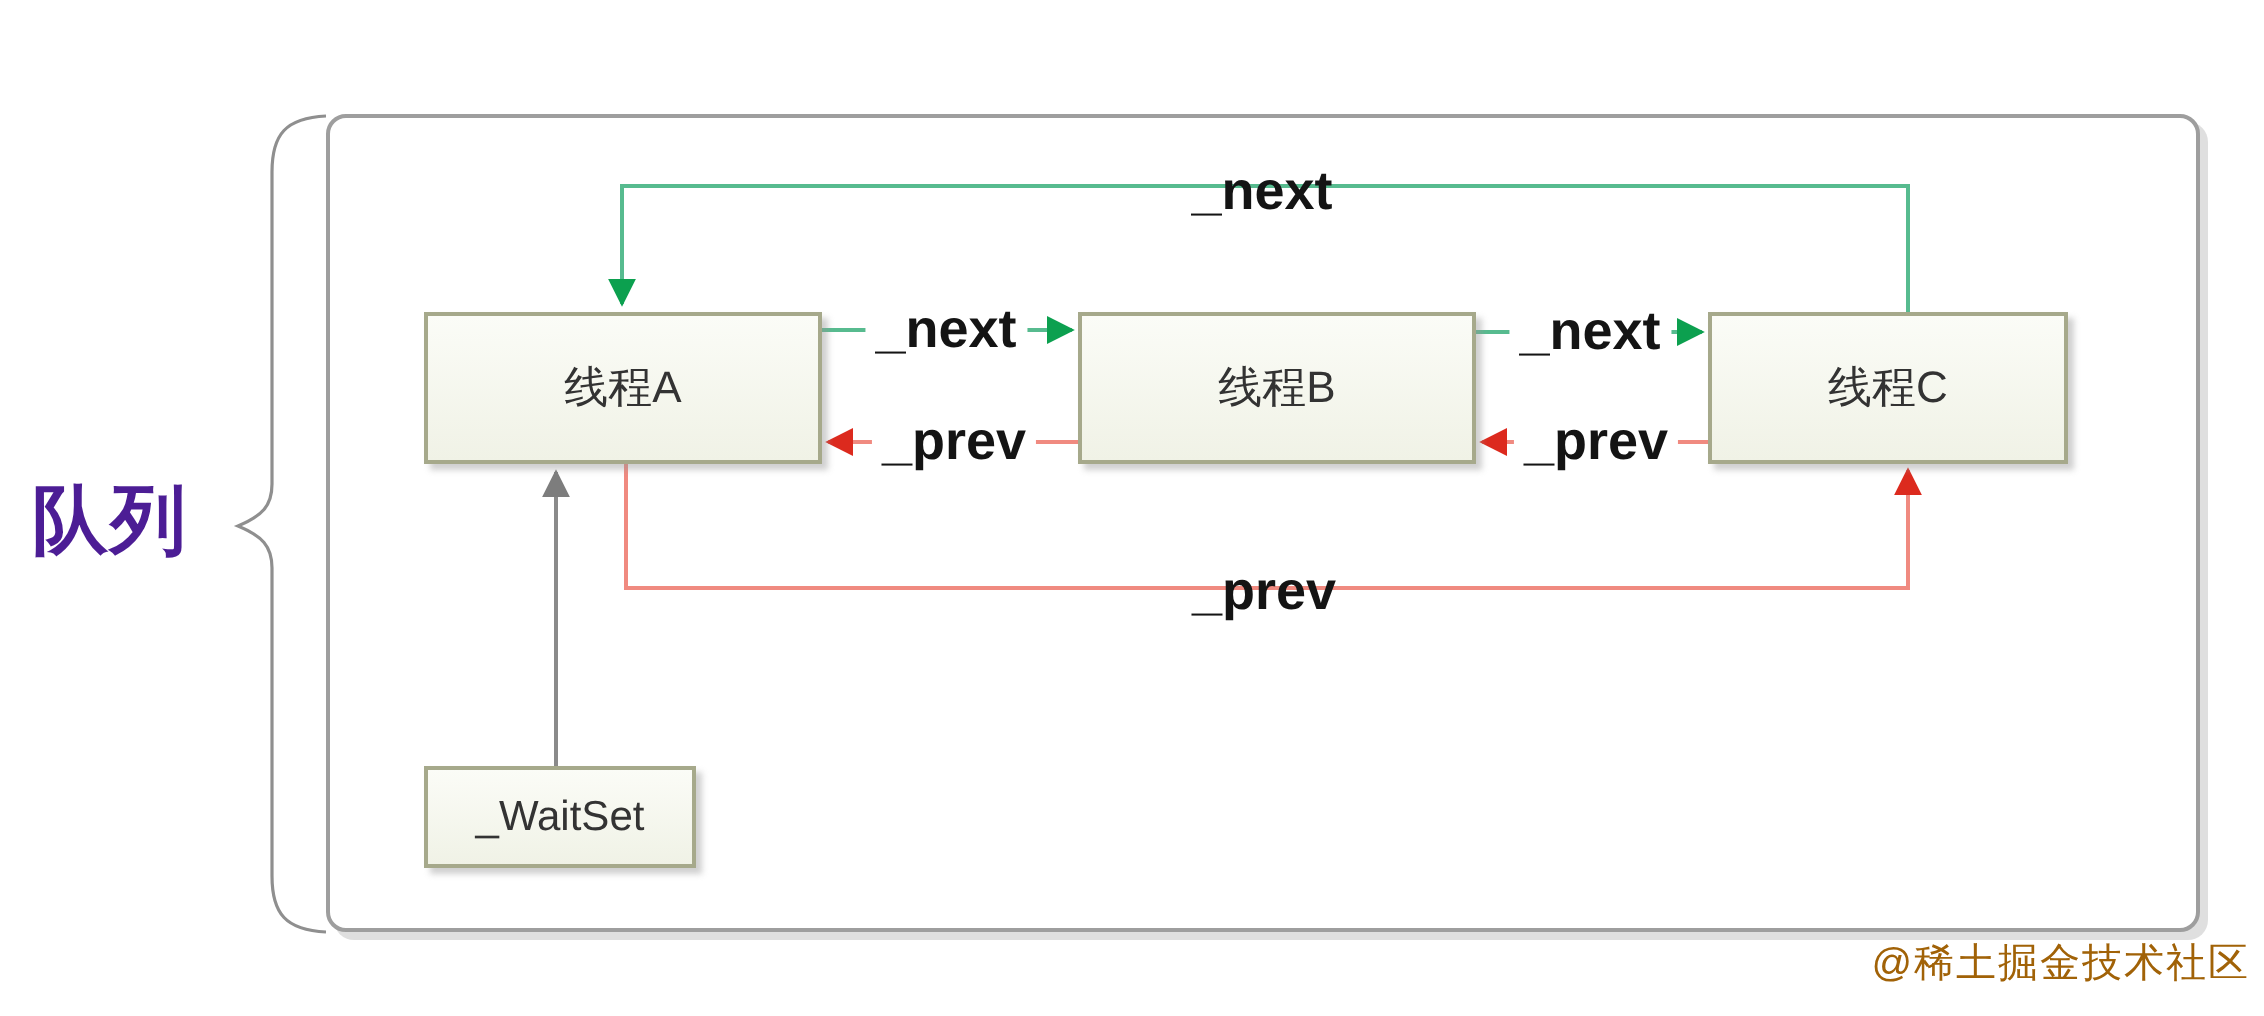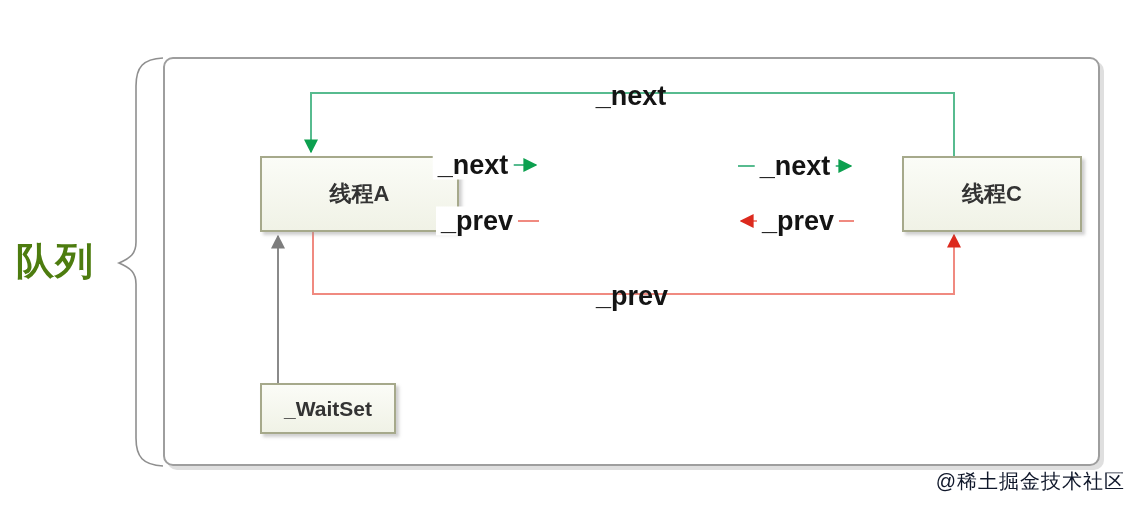--- a/index.html
+++ b/index.html
@@ -11,37 +11,37 @@
   .container-box{
     position:absolute;left:163px;top:57px;width:937px;height:409px;box-sizing:border-box;
     background:#ffffff;border:2px solid var(--container-border,#9e9e9e);border-radius:10px;
     box-shadow:4px 4px 0 rgba(185,185,185,0.45);
   }
   .node{
     position:absolute;box-sizing:border-box;display:flex;align-items:center;justify-content:center;
     border:2px solid var(--node-border,#a6a98b);
     background:linear-gradient(180deg,#fbfcf7, var(--node-fill,#f0f2e6));
     box-shadow:3px 3px 3px rgba(150,150,150,0.45);
-    font-size:22px;font-weight:bold;color:#333333;margin-left:48px;
+    font-size:22px;font-weight:normal;color:#333333;
   }
   .node.thread-a{left:212px;top:156px;width:199px;height:76px;}
   .node.thread-b{left:539px;top:156px;width:199px;height:76px;}
   .node.thread-c{left:854px;top:156px;width:180px;height:76px;}
   .node.wait-set{left:212px;top:383px;width:136px;height:51px;font-size:21px;}
   .edge-label{
     position:absolute;transform:translate(-50%,-50%);
     font-size:27px;font-weight:bold;color:#141414;white-space:nowrap;line-height:1;
   }
   .edge-label.bg{background:#ffffff;padding:1px 5px;}
   .group-label{
-    position:absolute;left:16px;top:239px;font-size:38px;font-weight:600;color:#4d7c0f;
+    position:absolute;left:16px;top:239px;font-size:38px;font-weight:600;color:#4c1d95;
     line-height:1.2;letter-spacing:1px;
   }
   .watermark{
-    position:absolute;right:7px;top:468px;font-size:20px;color:#0f172a;letter-spacing:1px;
+    position:absolute;right:7px;top:468px;font-size:20px;color:#a16207;letter-spacing:1px;
   }
 </style>
 </head>
 <body>
 
 <div class="stage">
 
   <div class="container-box"></div>
 
   <svg class="wires" viewBox="0 0 1132 508" xmlns="http://www.w3.org/2000/svg">
@@ -73,20 +73,23 @@
     <path d="M313,232 L313,294 L954,294 L954,235" fill="none" style="stroke:var(--prev-line,#f08a80)" stroke-width="2" marker-end="url(#arrow-red)"></path>
 
     <path d="M278,383 L278,236" fill="none" style="stroke:var(--plain-line,#8a8a8a)" stroke-width="2" marker-end="url(#arrow-gray)"></path>
   </svg>
 
   <div class="group-label">队列</div>
 
   <div class="node thread-a">
     <span>线程A</span>
   </div>
+  <div class="node thread-b">
+    <span>线程B</span>
+  </div>
   <div class="node thread-c">
     <span>线程C</span>
   </div>
   <div class="node wait-set">
     <span>_WaitSet</span>
   </div>
 
   <div class="edge-label" style="left:631px;top:96px;">_next</div>
   <div class="edge-label bg" style="left:473px;top:165px;">_next</div>
   <div class="edge-label bg" style="left:795px;top:166px;">_next</div>

